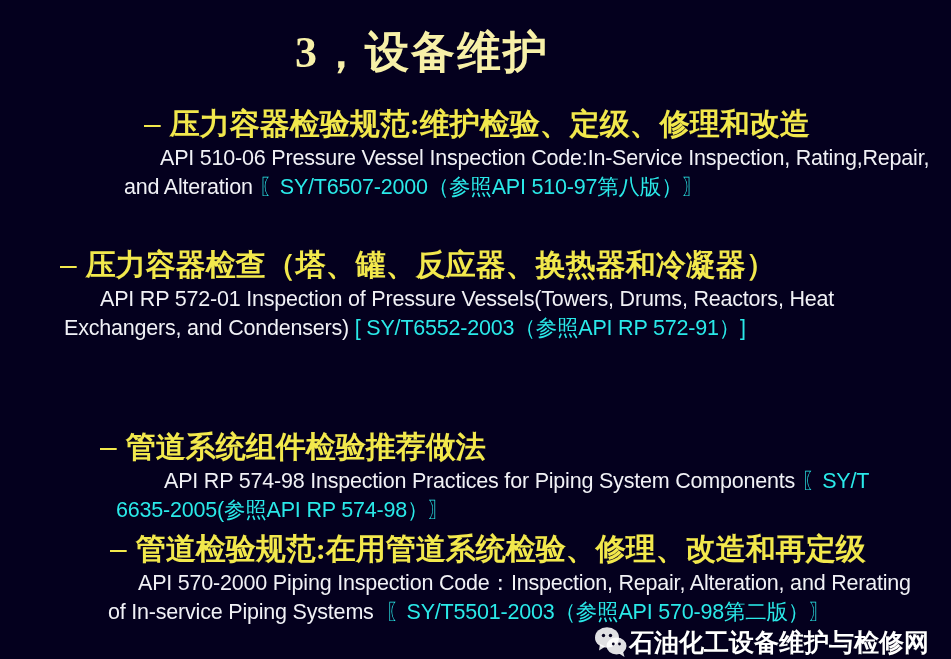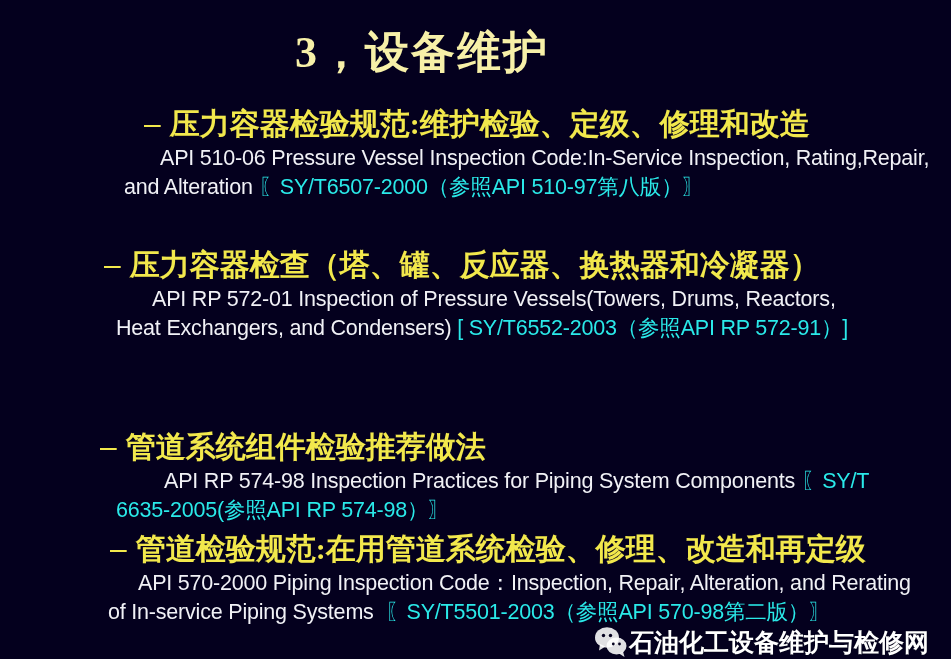--- a/index.html
+++ b/index.html
@@ -73,22 +73,22 @@
   .ref {
     color: #2ae9e9;
   }
 
   
   #b1 { top: 104px; }
   #b1 .heading { padding-left: 100px; margin-left: 44px; }
   #b1 .body-text { padding-left: 124px; text-indent: 36px; }
 
   #b2 { top: 245px; }
-  #b2 .heading { padding-left: 104px; }
-  #b2 .body-text { padding-left: 116px; text-indent: 36px; padding-right: 66px; }
+  #b2 .heading { padding-left: 60px; }
+  #b2 .body-text { padding-left: 64px; text-indent: 36px; padding-right: 66px; }
 
   #b3 { top: 383px; }
   #b3 .heading { padding-left: 100px; margin-top: 44px; }
   #b3 .body-text { padding-left: 116px; text-indent: 48px; padding-right: 52px; }
 
   #b4 { top: 489px; }
   #b4 .heading { padding-left: 110px; text-indent: 0; padding-right: 68px; margin-top: 40px; }
   #b4 .body-text { padding-left: 108px; text-indent: 30px; padding-right: 40px; }
 
   

